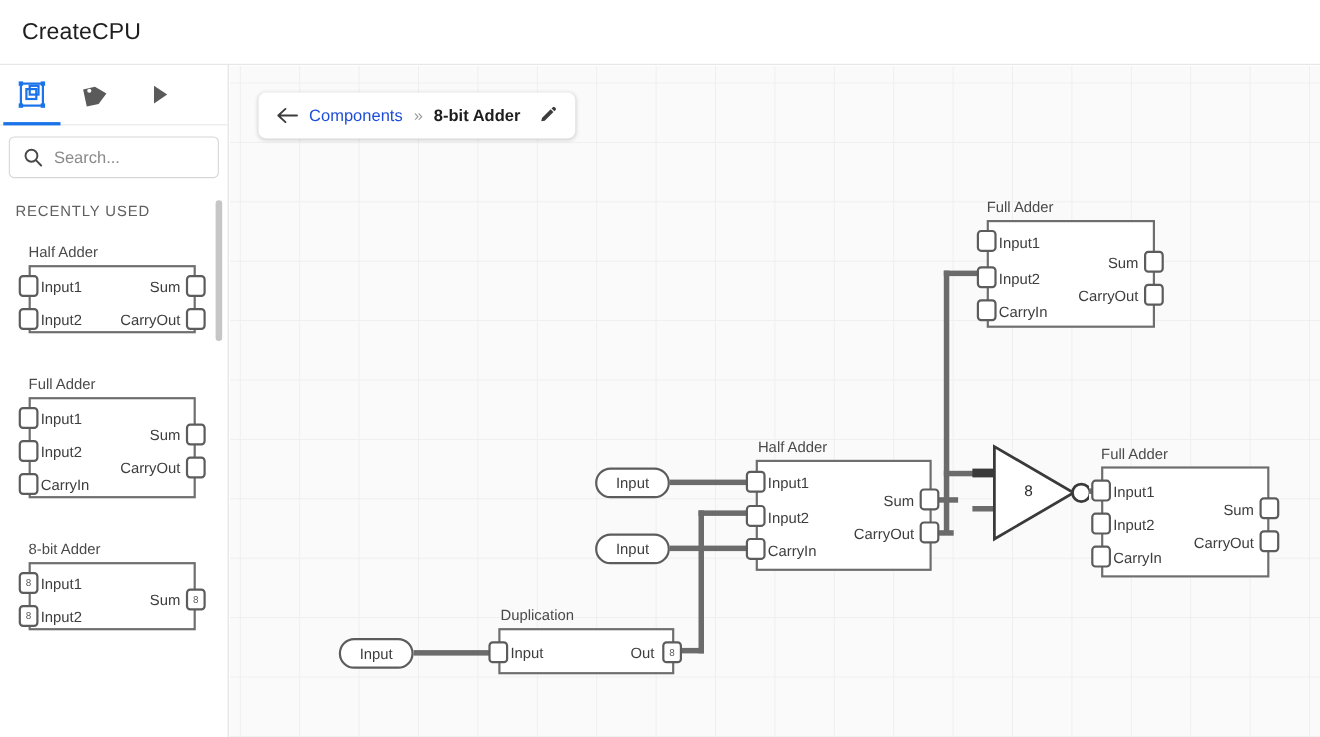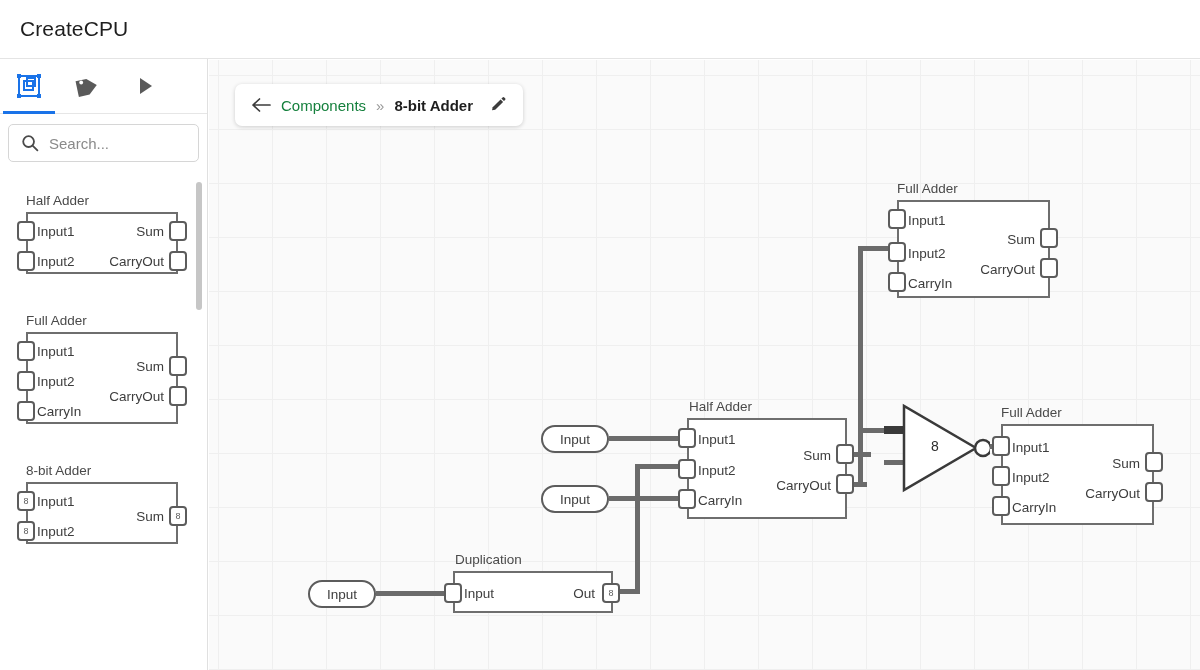--- a/index.html
+++ b/index.html
@@ -83,21 +83,21 @@
   .canvas-inner { position: absolute; left: -209px; top: -60px; width: 1200px; height: 670px; }
 
   
   .breadcrumb {
     position: absolute; left: 235px; top: 84px; height: 42px;
     background: #fff; border-radius: 7px; display: flex; align-items: center;
     padding: 0 16px; gap: 10px;
     box-shadow: 0 1px 4px rgba(0,0,0,.18);
   }
   .bc-back { display: flex; align-items: center; cursor: pointer; }
-  .bc-parent { font-size: 15px; color: #15803d; cursor: pointer; }
+  .bc-parent { font-size: 15px; color: #1d4ed8; cursor: pointer; }
   .bc-sep { font-size: 15px; color: #9a9a9a; }
   .bc-current { font-size: 15px; color: #1d1d1d; font-weight: bold; }
   .bc-edit { display: flex; align-items: center; cursor: pointer; margin-left: 6px; }
 
   
   .comp { position: absolute; }
   .comp-title {
     position: absolute; font-size: 13.5px; color: #4a4a4a; white-space: nowrap;
   }
   .comp-body {
@@ -286,20 +286,21 @@
     <div class="search-wrap">
       <div class="search-box">
         <svg width="18" height="18" viewBox="0 0 18 18">
           <circle cx="7.6" cy="7.6" r="5.4" fill="none" stroke="#4a4a4a" stroke-width="1.8"></circle>
           <line x1="11.6" y1="11.6" x2="16.4" y2="16.4" stroke="#4a4a4a" stroke-width="1.8" stroke-linecap="round"></line>
         </svg>
         <input type="text" placeholder="Search..." style="">
       </div>
     </div>
 
+    <div class="section-label">RECENTLY USED</div>
 
     <div class="palette">
 
       <div class="palette-item">
         <div class="palette-name" style="left:26px; top:23px;">Half Adder</div>
         <div class="comp-body" style="left:26px; top:42px; width:152px; height:62px;"></div>
         <div class="pin" style="left:17px; top:51px;"></div>
         <div class="pin-label" style="left:37px; top:54px;">Input1</div>
         <div class="pin" style="left:17px; top:81px;"></div>
         <div class="pin-label" style="left:37px; top:84px;">Input2</div>

